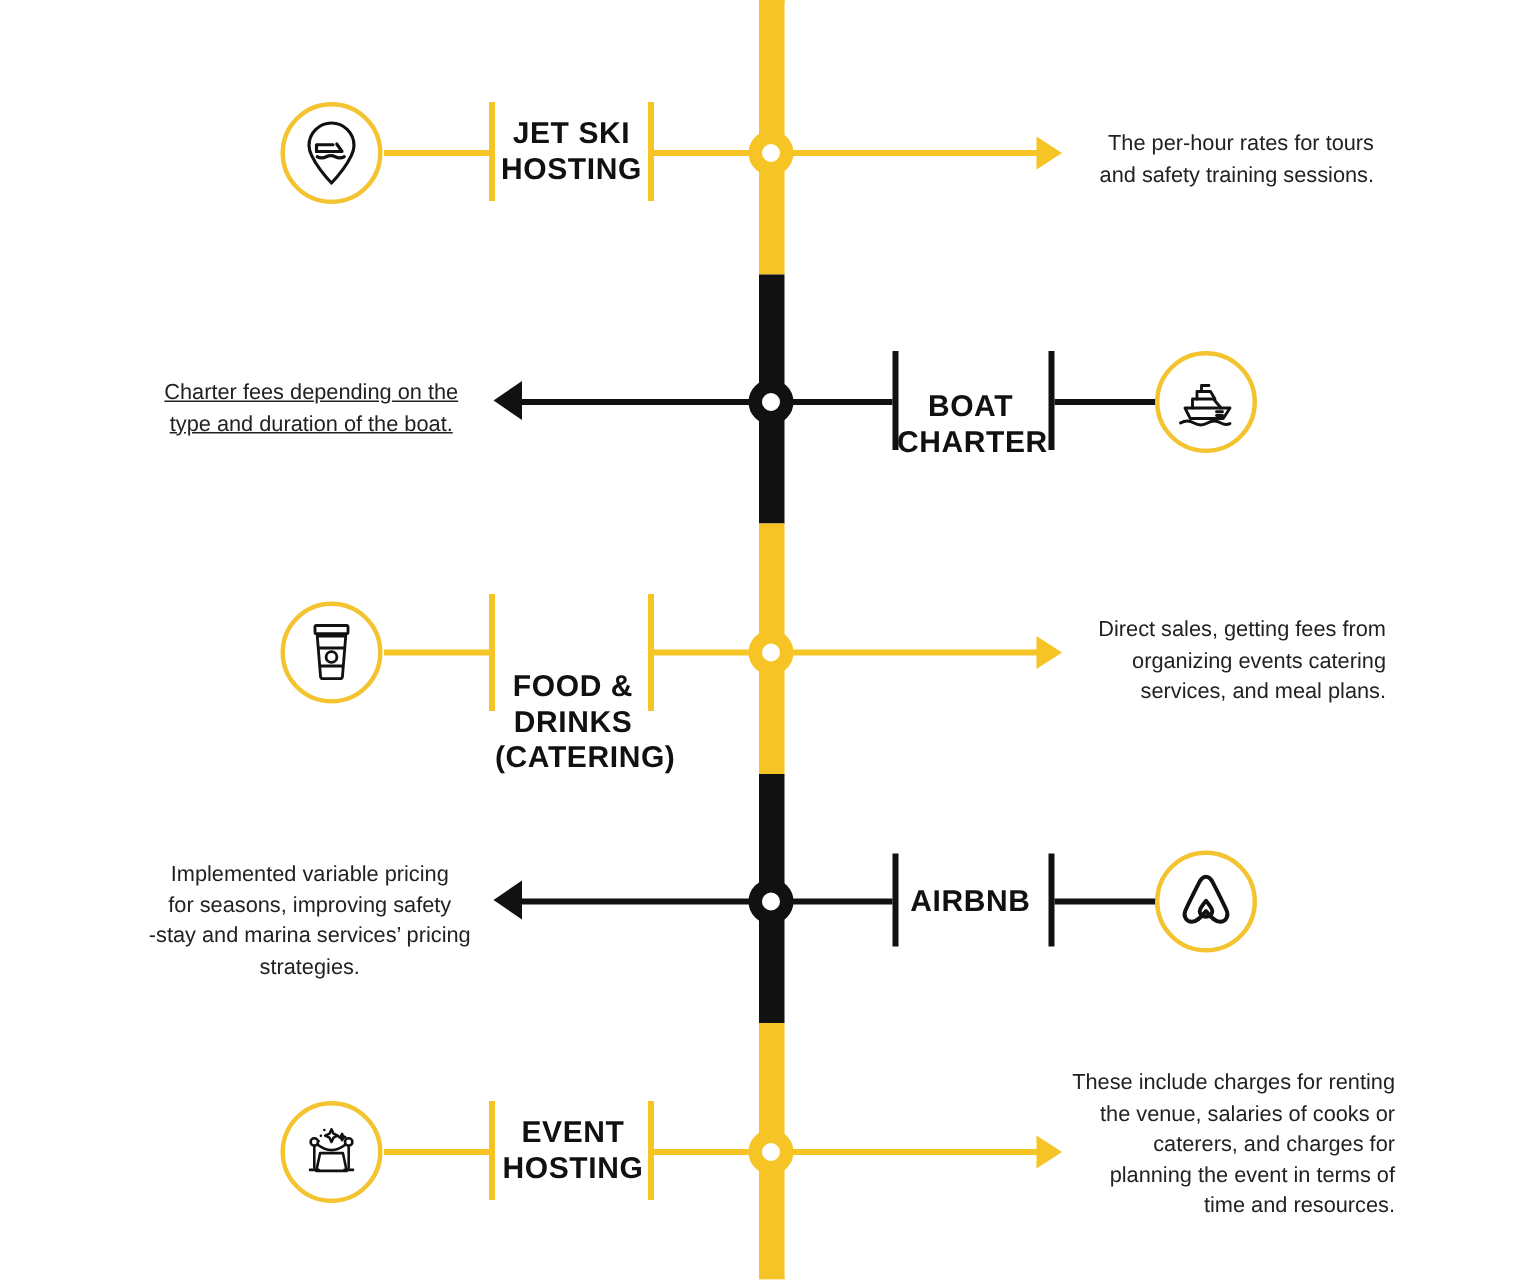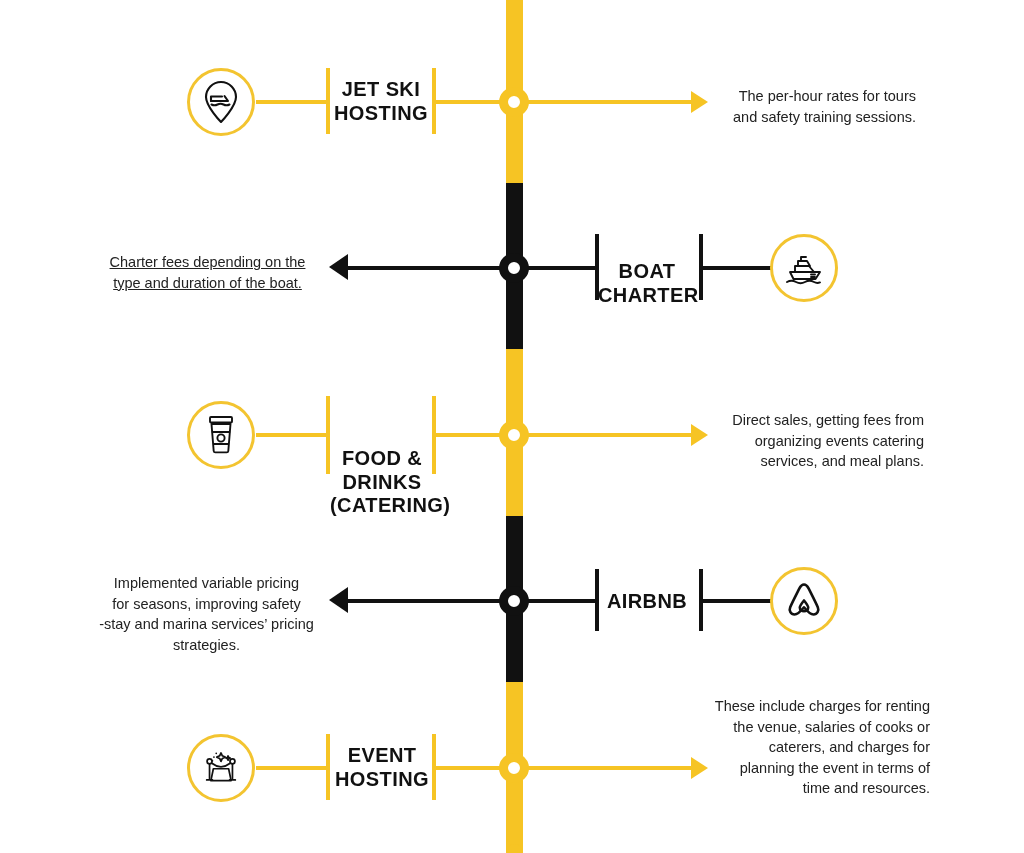--- a/index.html
+++ b/index.html
@@ -253,19 +253,19 @@
       <path d="M14 22.8 l-2.6 12.4 h21.2 L30 22.8 Z"></path>
       <path d="M22 6.2 l1.4 3 l3 1.4 l-3 1.4 l-1.4 3 l-1.4 -3 l-3 -1.4 l3 -1.4 Z"></path>
       <path d="M29.4 9.4 l0.7 1.5 l1.5 0.7 l-1.5 0.7 l-0.7 1.5 l-0.7 -1.5 l-1.5 -0.7 l1.5 -0.7 Z"></path>
       <path d="M14.6 10.6 h0.01 M17 6.6 h0.01 M13 14.4 h0.01"></path>
     </svg>
   </div>
 
   <div class="cat-label" style="left:330px; top:744px; width:104px;">EVENT
 HOSTING</div>
 
-  <div class="desc desc-right" style="left:698px; top:696px; width:232px;">These include charges for renting
+  <div class="desc desc-right" style="left:698px; top:712px; width:232px;">These include charges for renting
 the venue, salaries of cooks or
 caterers, and charges for
 planning the event in terms of
 time and resources.</div>
 
 </div>
 
 </body></html>

